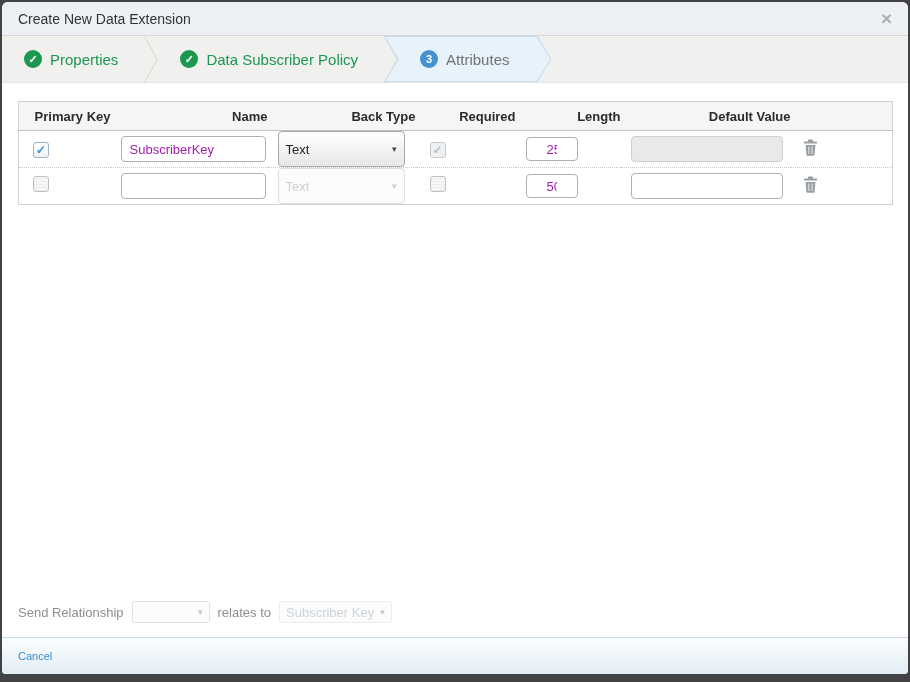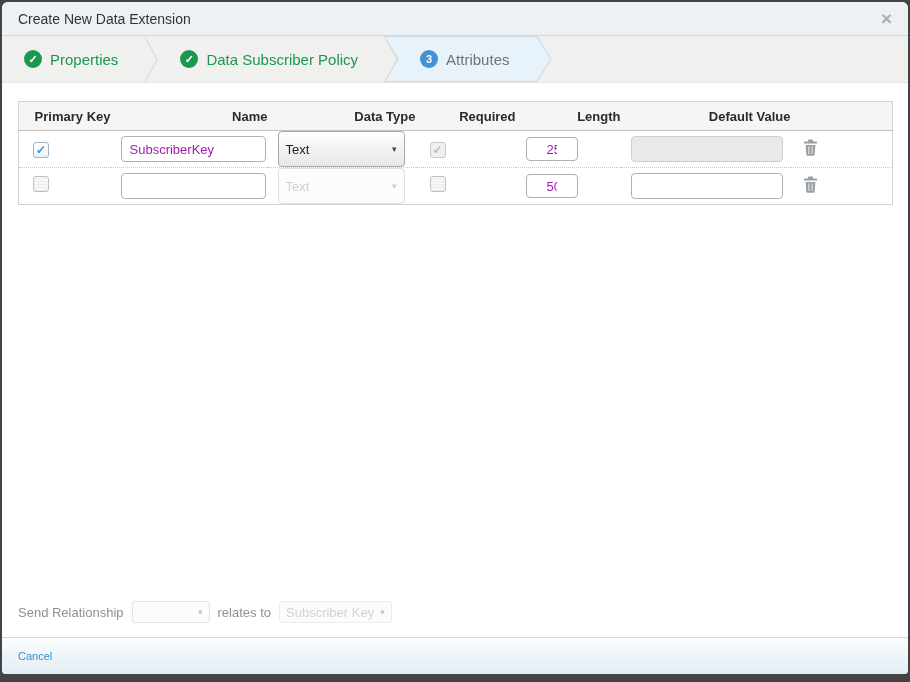--- a/index.html
+++ b/index.html
@@ -139,21 +139,21 @@
           <col style="width:148px">
         <col style="width:100px">
           <col style="width:105px">
           <col style="width:170px">
           <col style="width:102px">
       </colgroup>
       <thead>
         <tr>
           <th>Primary Key</th>
           <th>Name</th>
-          <th>Data Type</th>
+          <th>Back Type</th>
           <th>Required</th>
           <th>Length</th>
           <th>Default Value</th>
           <th></th>
         </tr>
       </thead>
       <tbody>
         <tr class="row-sep">
           <td><span class="cb cb-checked">✓</span></td>
           <td><input class="txt-input name-input" value="SubscriberKey" style=""></td>

